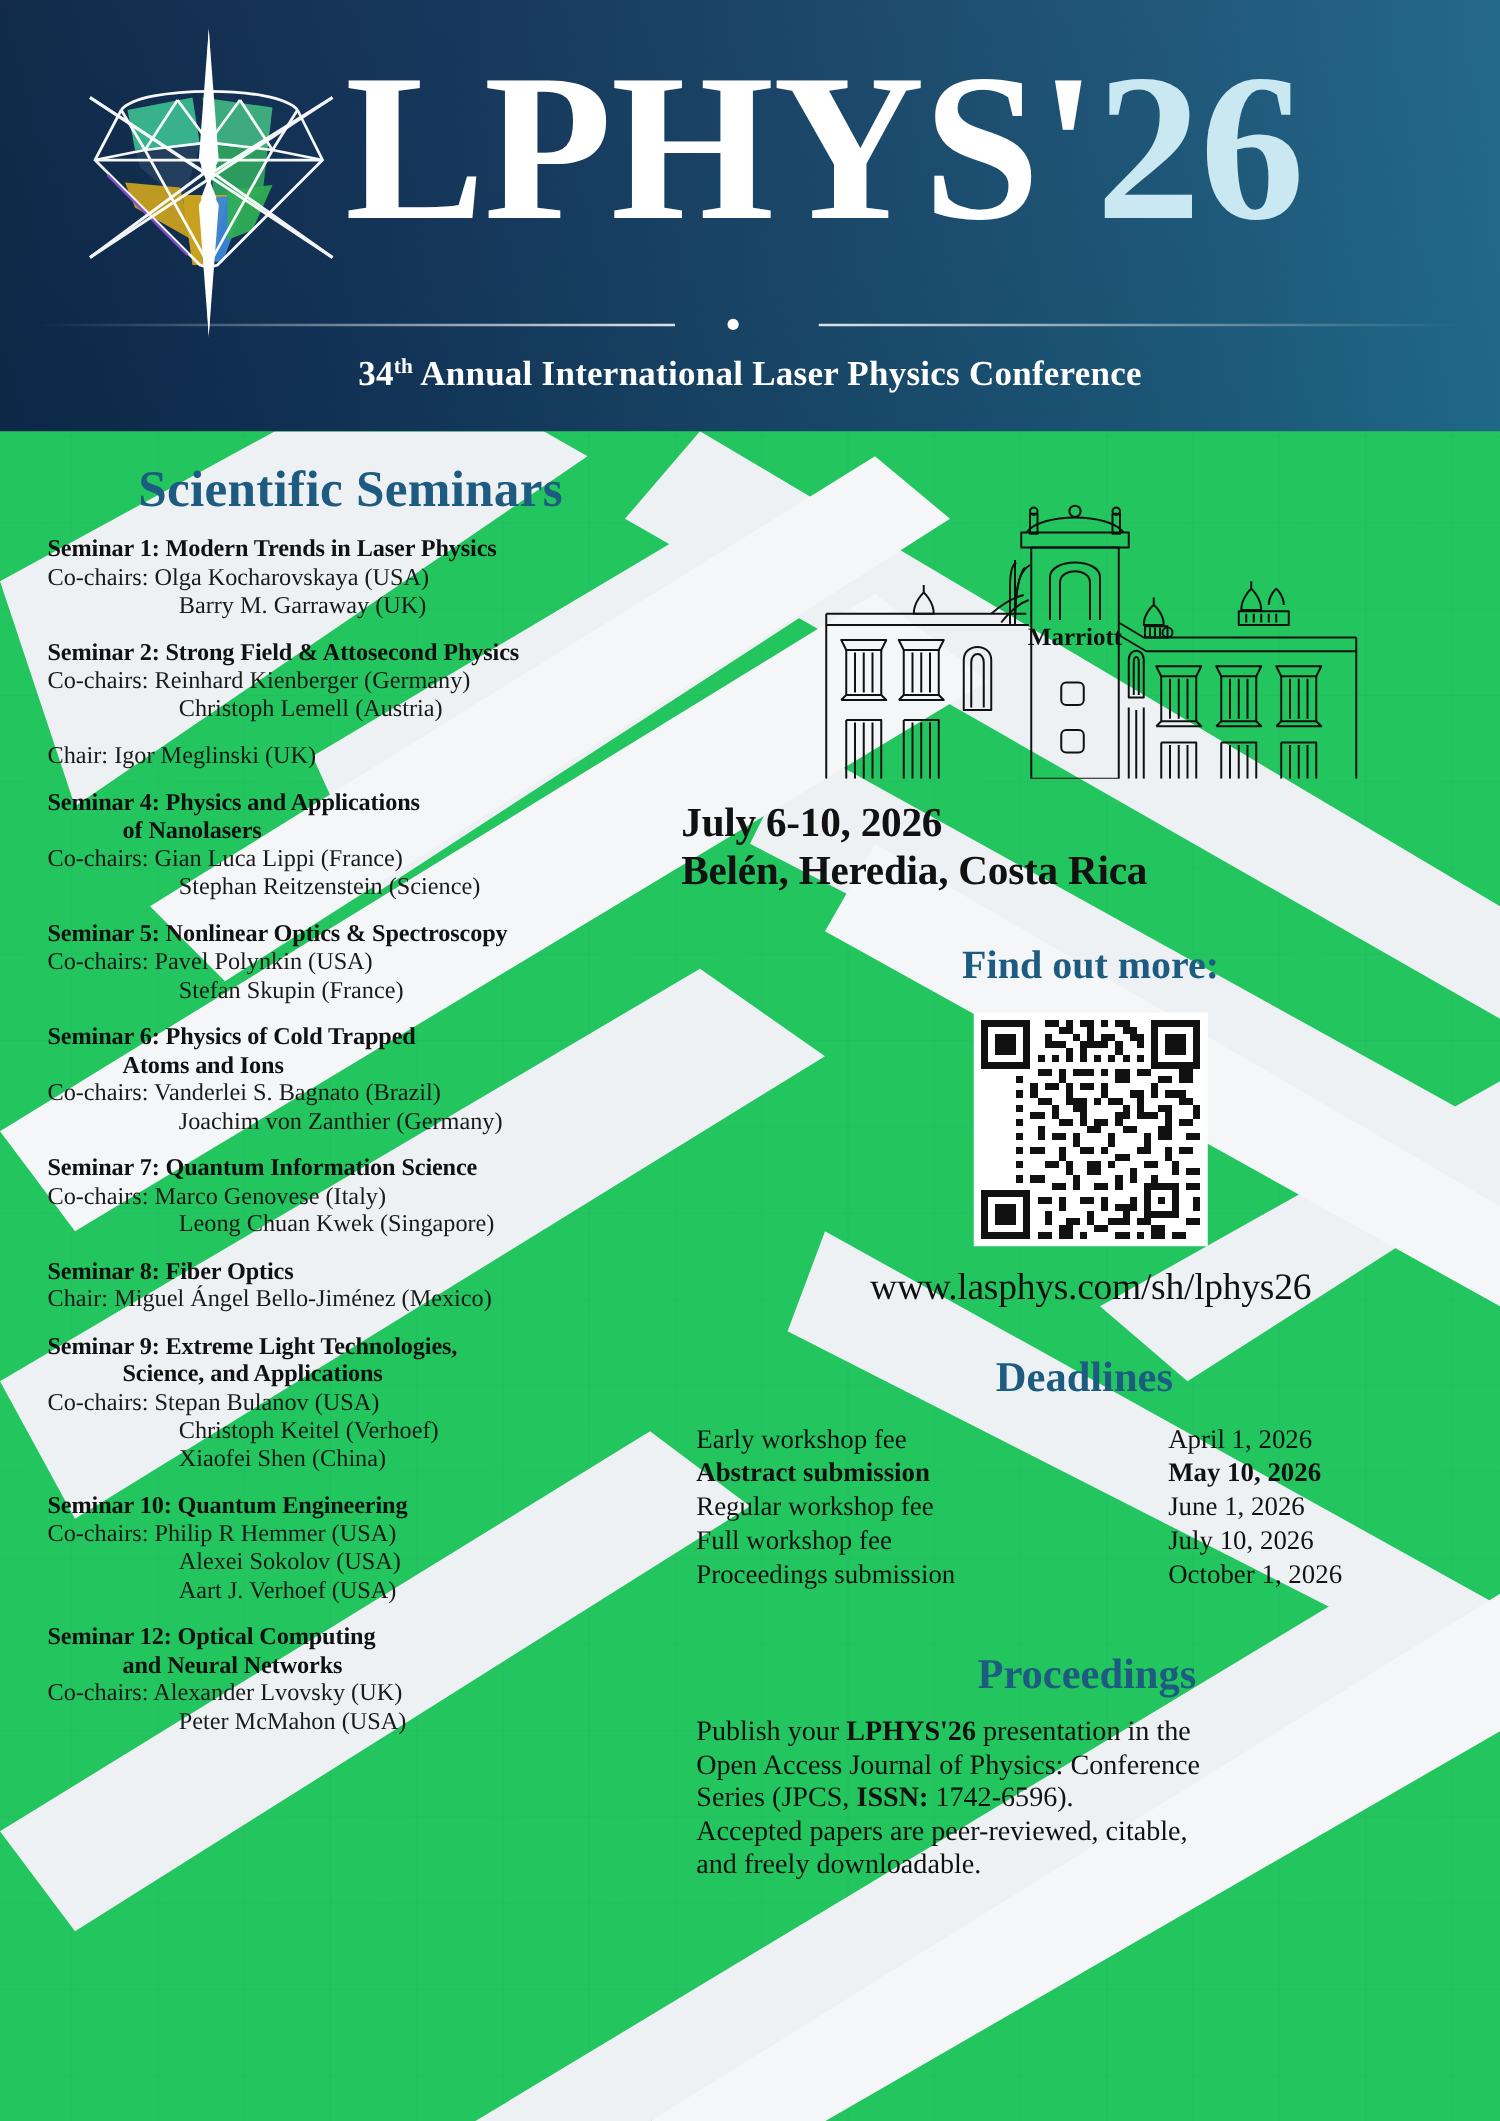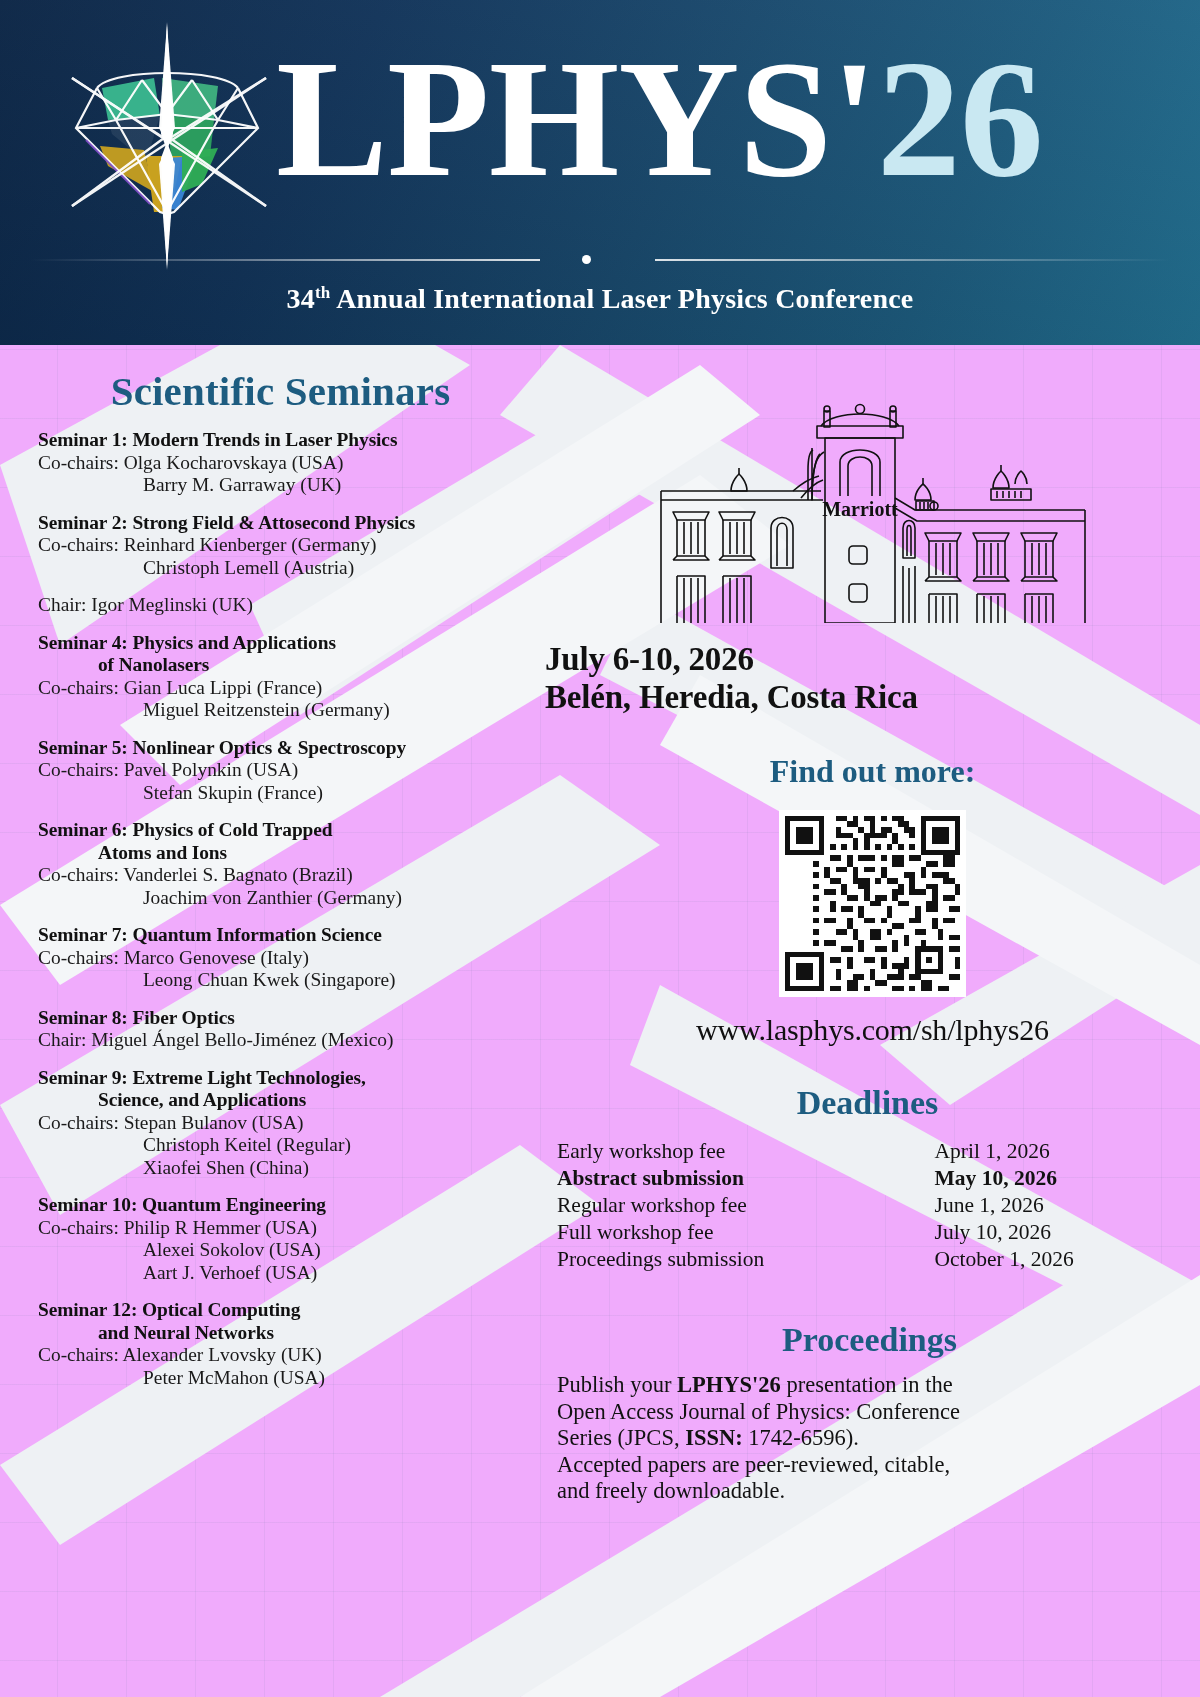--- a/index.html
+++ b/index.html
@@ -8,21 +8,21 @@
     font-family: "Liberation Serif", "DejaVu Serif", serif;
     background:#ffffff;
     position:relative;
     overflow:hidden;
   }
 
   
   #poster {
     position:absolute; inset:0;
     width:1200px; height:1697px;
-    background:#f0abfc;
+    background:#22c55e;
     overflow:hidden;
   }
   .bg-grid {
     position:absolute; left:0; top:345px; right:0; bottom:0;
     background-image:
       linear-gradient(to right, rgba(70,110,140,.075) 1px, transparent 1px),
       linear-gradient(to bottom, rgba(70,110,140,.075) 1px, transparent 1px);
     background-size:69px 69px;
     background-position:-12px 4px;
     pointer-events:none;
@@ -318,21 +318,21 @@
 
       <div class="sem-block">
         <div class="sem-title">
           <span>Seminar 4: Physics and Applications</span>
           <span class="cont">of Nanolasers</span>
         </div>
         <div class="sem-chair-line">
           <span>Co-chairs:</span>
           <span>Gian Luca Lippi (France)</span>
         </div>
-        <div class="sem-chair-line indent">Miguel Reitzenstein (Germany)</div>
+        <div class="sem-chair-line indent">Stephan Reitzenstein (Science)</div>
       </div>
 
       <div class="sem-block">
         <div class="sem-title">Seminar 5: Nonlinear Optics &amp; Spectroscopy</div>
         <div class="sem-chair-line">
           <span>Co-chairs:</span>
           <span>Pavel Polynkin (USA)</span>
         </div>
         <div class="sem-chair-line indent">Stefan Skupin (France)</div>
       </div>
@@ -368,21 +368,21 @@
 
       <div class="sem-block">
         <div class="sem-title">
           <span>Seminar 9: Extreme Light Technologies,</span>
           <span class="cont">Science, and Applications</span>
         </div>
         <div class="sem-chair-line">
           <span>Co-chairs:</span>
           <span>Stepan Bulanov (USA)</span>
         </div>
-        <div class="sem-chair-line indent">Christoph Keitel (Regular)</div>
+        <div class="sem-chair-line indent">Christoph Keitel (Verhoef)</div>
         <div class="sem-chair-line indent">Xiaofei Shen (China)</div>
       </div>
 
       <div class="sem-block">
         <div class="sem-title">Seminar 10: Quantum Engineering</div>
         <div class="sem-chair-line">
           <span>Co-chairs:</span>
           <span>Philip R Hemmer (USA)</span>
         </div>
         <div class="sem-chair-line indent">Alexei Sokolov (USA)</div>

